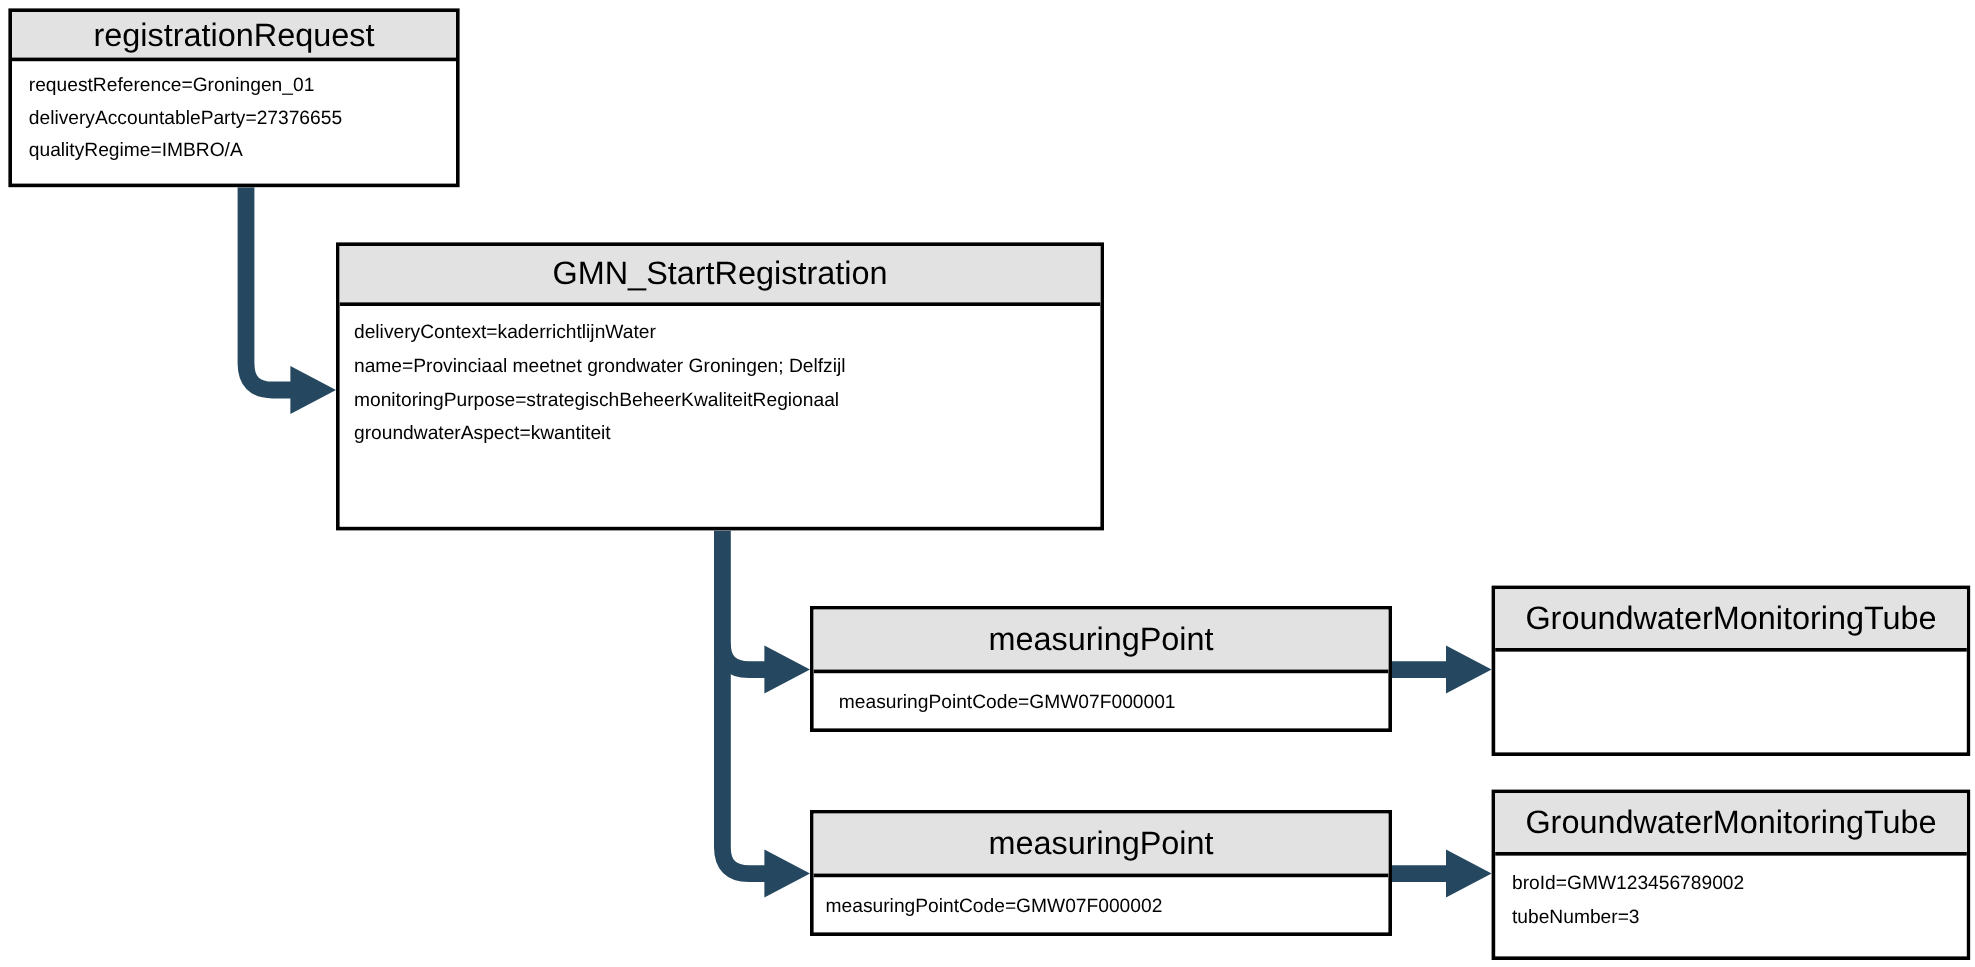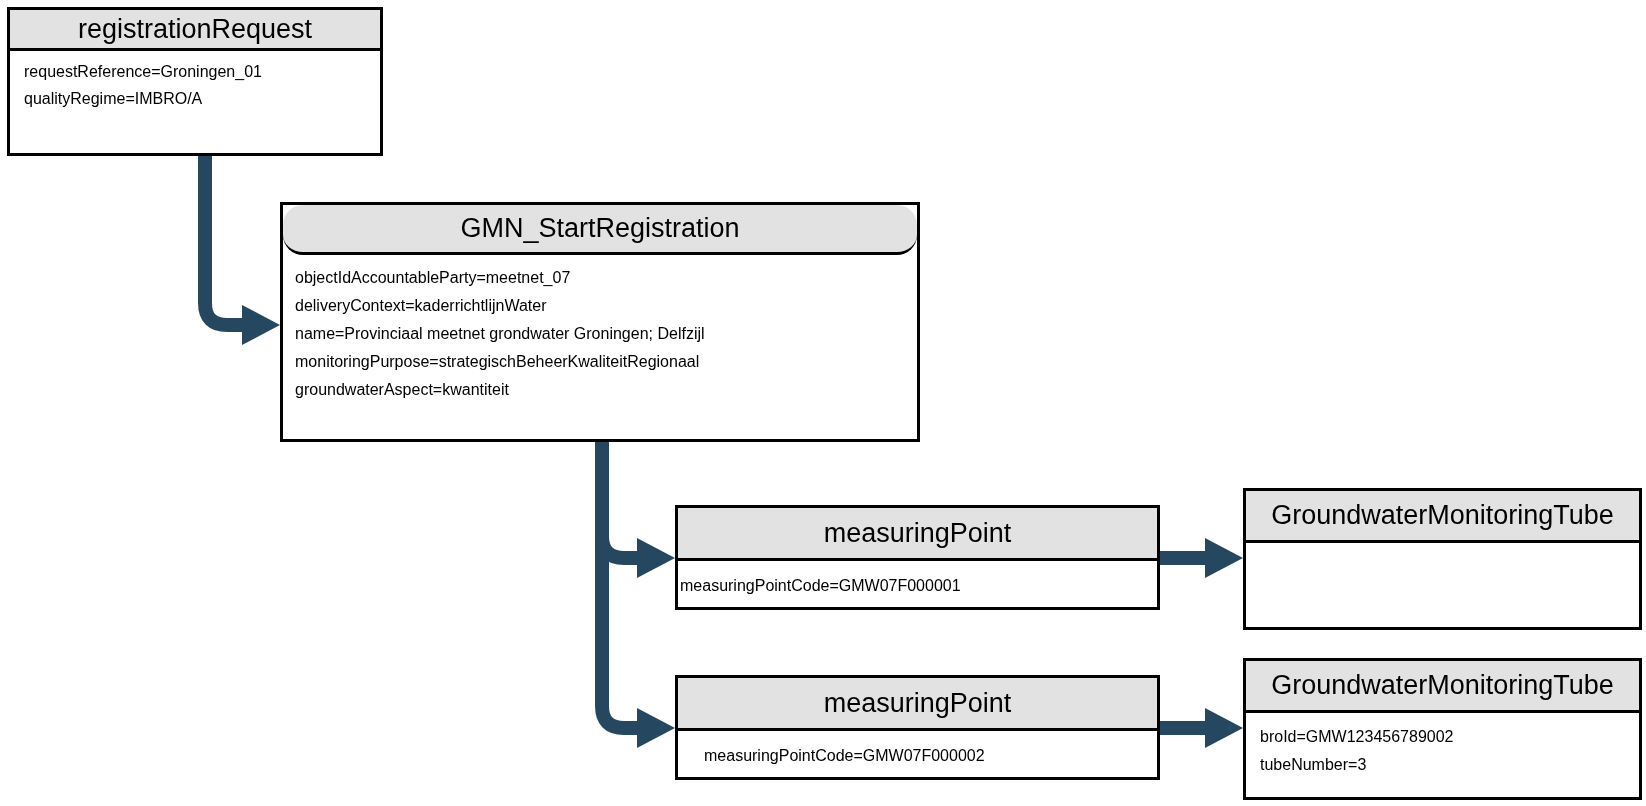--- a/index.html
+++ b/index.html
@@ -66,49 +66,49 @@
     <polygon class="arrow-head" points="1205,538 1243,558 1205,578"></polygon>
 
     <path class="arrow-line" d="M 1160,728 L 1207,728"></path>
     <polygon class="arrow-head" points="1205,708 1243,728 1205,748"></polygon>
   </svg>
 
   <div class="node" style="left:7px; top:7px; width:376px; height:149px;">
     <div class="node-header" style="height:41px;">registrationRequest</div>
     <div class="node-body" style="padding:7px 2px 0 14px; line-height:27px;">
       <div class="attr">requestReference=Groningen_01</div>
+      <div class="attr">deliveryAccountableParty=27376655</div>
       <div class="attr">qualityRegime=IMBRO/A</div>
     </div>
   </div>
 
   <div class="node" style="left:280px; top:202px; width:640px; height:240px;">
-    <div class="node-header" style="height:50px;border-radius:20px;">GMN_StartRegistration</div>
+    <div class="node-header" style="height:50px;">GMN_StartRegistration</div>
     <div class="node-body" style="padding:9px 2px 0 12px;">
-      <div class="attr">objectIdAccountableParty=meetnet_07</div>
       <div class="attr">deliveryContext=kaderrichtlijnWater</div>
       <div class="attr">name=Provinciaal meetnet grondwater Groningen; Delfzijl</div>
       <div class="attr">monitoringPurpose=strategischBeheerKwaliteitRegionaal</div>
       <div class="attr">groundwaterAspect=kwantiteit</div>
     </div>
   </div>
 
   <div class="node" style="left:675px; top:505px; width:485px; height:105px;">
     <div class="node-header" style="height:53px;">measuringPoint</div>
-    <div class="node-body" style="padding:11px 2px 0 2px;">
+    <div class="node-body" style="padding:11px 2px 0 21px;">
       <div class="attr">measuringPointCode=GMW07F000001</div>
     </div>
   </div>
 
   <div class="node" style="left:1243px; top:488px; width:399px; height:142px;">
     <div class="node-header" style="height:52px;">GroundwaterMonitoringTube</div>
   </div>
 
   <div class="node" style="left:675px; top:675px; width:485px; height:105px;">
     <div class="node-header" style="height:53px;">measuringPoint</div>
-    <div class="node-body" style="padding:11px 2px 0 10px;margin-left:16px;">
+    <div class="node-body" style="padding:11px 2px 0 10px;">
       <div class="attr">measuringPointCode=GMW07F000002</div>
     </div>
   </div>
 
   <div class="node" style="left:1243px; top:658px; width:399px; height:142px;">
     <div class="node-header" style="height:52px;">GroundwaterMonitoringTube</div>
     <div class="node-body" style="padding:10px 2px 0 14px;">
       <div class="attr">broId=GMW123456789002</div>
       <div class="attr">tubeNumber=3</div>
     </div>

